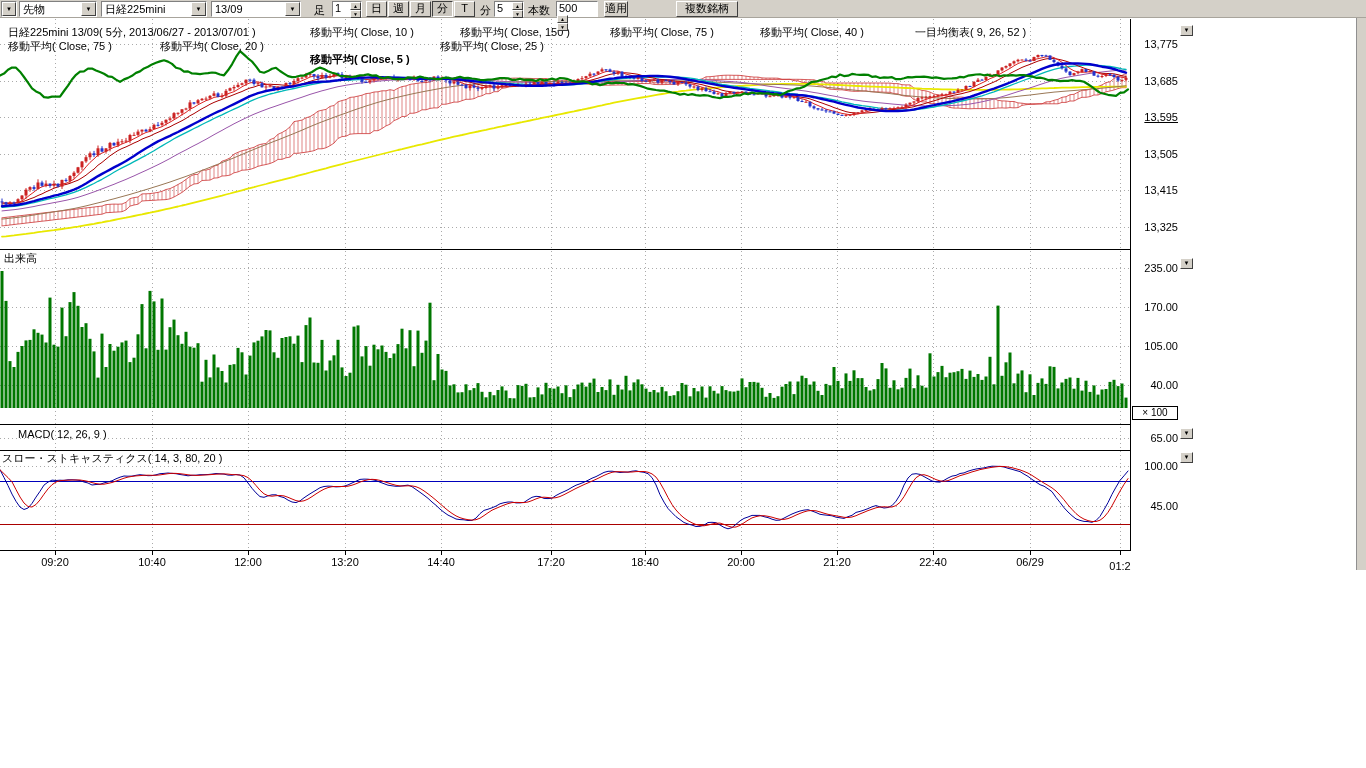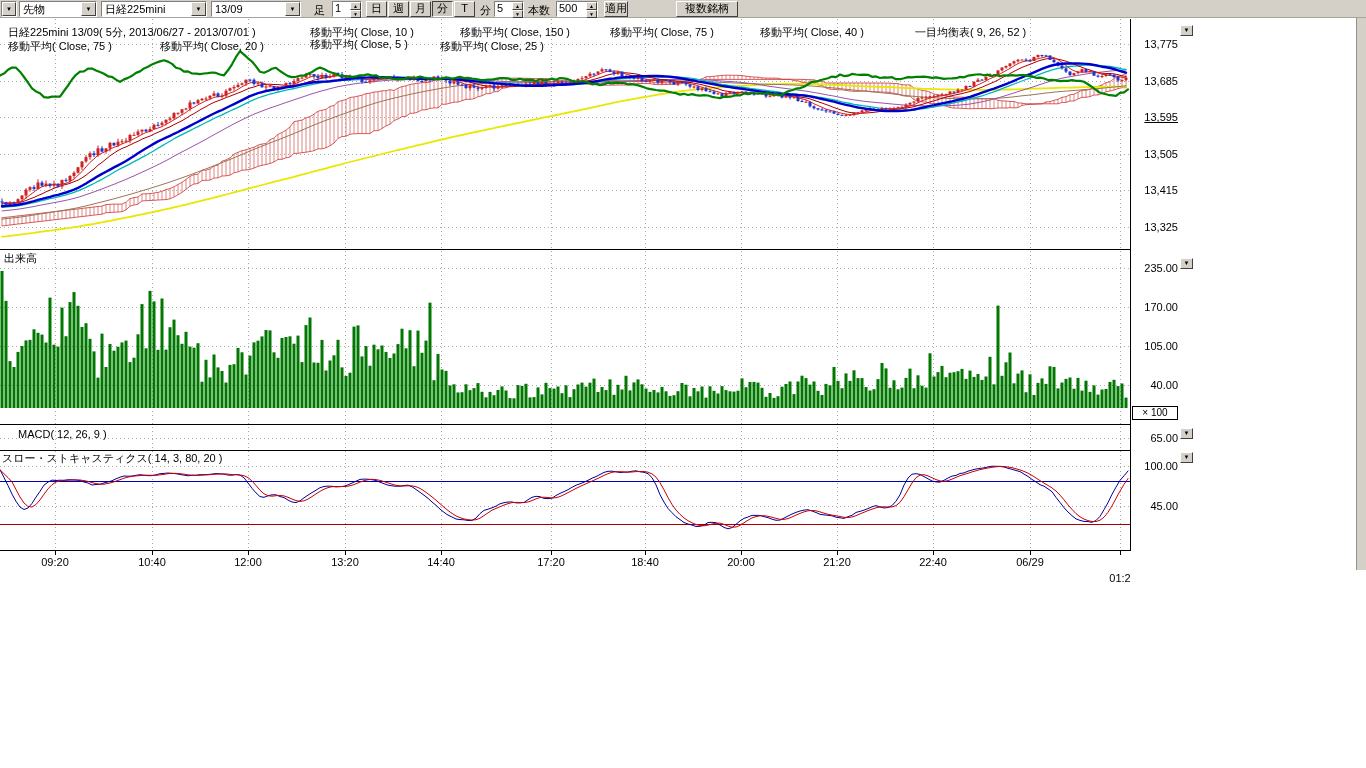--- a/index.html
+++ b/index.html
@@ -1280,41 +1280,41 @@
     </div>
   <span class="tb-lbl" style="left:480px;">分</span>
   <div class="spin tb" style="left:494px;width:30px;">
     <span class="val">5</span>
     <span class="arrows">
         <i>▲</i>
         <i>▼</i>
       </span>
   </div>
   <span class="tb-lbl" style="left:528px;">本数</span>
-  <div class="spin tb" style="left:556px;width:42px;">
+  <div class="spin tb" style="left:556px;width:42px;flex-direction:column;">
     <span class="val">500</span>
     <span class="arrows">
         <i>▲</i>
         <i>▼</i>
       </span>
   </div>
   <div class="win-btn" style="left:604px;width:24px;">適用</div>
   <div class="win-btn" style="left:676px;width:62px;">複数銘柄</div>
 </div>
 
 <div id="chart-overlay">
     <div class="ov" style="left: 8px; top: 25px;">日経225mini 13/09( 5分, 2013/06/27 - 2013/07/01 )</div>
     <div class="ov" style="left: 310px; top: 25px;">移動平均( Close, 10 )</div>
     <div class="ov" style="left: 460px; top: 25px;">移動平均( Close, 150 )</div>
     <div class="ov" style="left: 610px; top: 25px;">移動平均( Close, 75 )</div>
     <div class="ov" style="left: 760px; top: 25px;">移動平均( Close, 40 )</div>
     <div class="ov" style="left: 915px; top: 25px;">一目均衡表( 9, 26, 52 )</div>
     <div class="ov" style="left: 8px; top: 39px;">移動平均( Close, 75 )</div>
     <div class="ov" style="left: 160px; top: 39px;">移動平均( Close, 20 )</div>
-    <div class="ov" style="left: 310px; top: 37px;">移動平均( Close, 5 )</div>
+    <div class="ov" style="left: 310px; top: 52px; font-weight: bold;">移動平均( Close, 5 )</div>
     <div class="ov" style="left: 440px; top: 39px;">移動平均( Close, 25 )</div>
     <div class="ov" style="left: 4px; top: 251px;">出来高</div>
     <div class="ov" style="left: 2px; top: 428px; padding-left: 16px;">MACD( 12, 26, 9 )</div>
     <div class="ov" style="left: 2px; top: 451px;">スロー・ストキャスティクス( 14, 3, 80, 20 )</div>
     <div class="tick" style="left: 1132px; top: 38px;">13,775</div>
     <div class="tick" style="left: 1132px; top: 75px;">13,685</div>
     <div class="tick" style="left: 1132px; top: 111px; text-decoration: underline;">13,595</div>
     <div class="tick" style="left: 1132px; top: 148px; text-align: right;">13,505</div>
     <div class="tick" style="left: 1132px; top: 184px;">13,415</div>
     <div class="tick" style="left: 1132px; top: 221px;">13,325</div>
@@ -1334,15 +1334,15 @@
     <div class="tlabel" style="left: 152px; top: 556px;">10:40</div>
     <div class="tlabel" style="left: 248px; top: 556px;">12:00</div>
     <div class="tlabel" style="left: 345px; top: 556px;">13:20</div>
     <div class="tlabel" style="left: 441px; top: 556px;">14:40</div>
     <div class="tlabel" style="left: 551px; top: 556px;">17:20</div>
     <div class="tlabel" style="left: 645px; top: 556px;">18:40</div>
     <div class="tlabel" style="left: 741px; top: 556px;">20:00</div>
     <div class="tlabel" style="left: 837px; top: 556px;">21:20</div>
     <div class="tlabel" style="left: 933px; top: 556px;">22:40</div>
     <div class="tlabel" style="left: 1030px; top: 556px;">06/29</div>
-    <div class="tlabel" style="left: 1120px; top: 572px;">01:2</div>
+    <div class="tlabel" style="left: 1120px; top: 560px;">01:2</div>
   </div>
 <div id="win-scrollbar"></div>
 
 </body></html>

